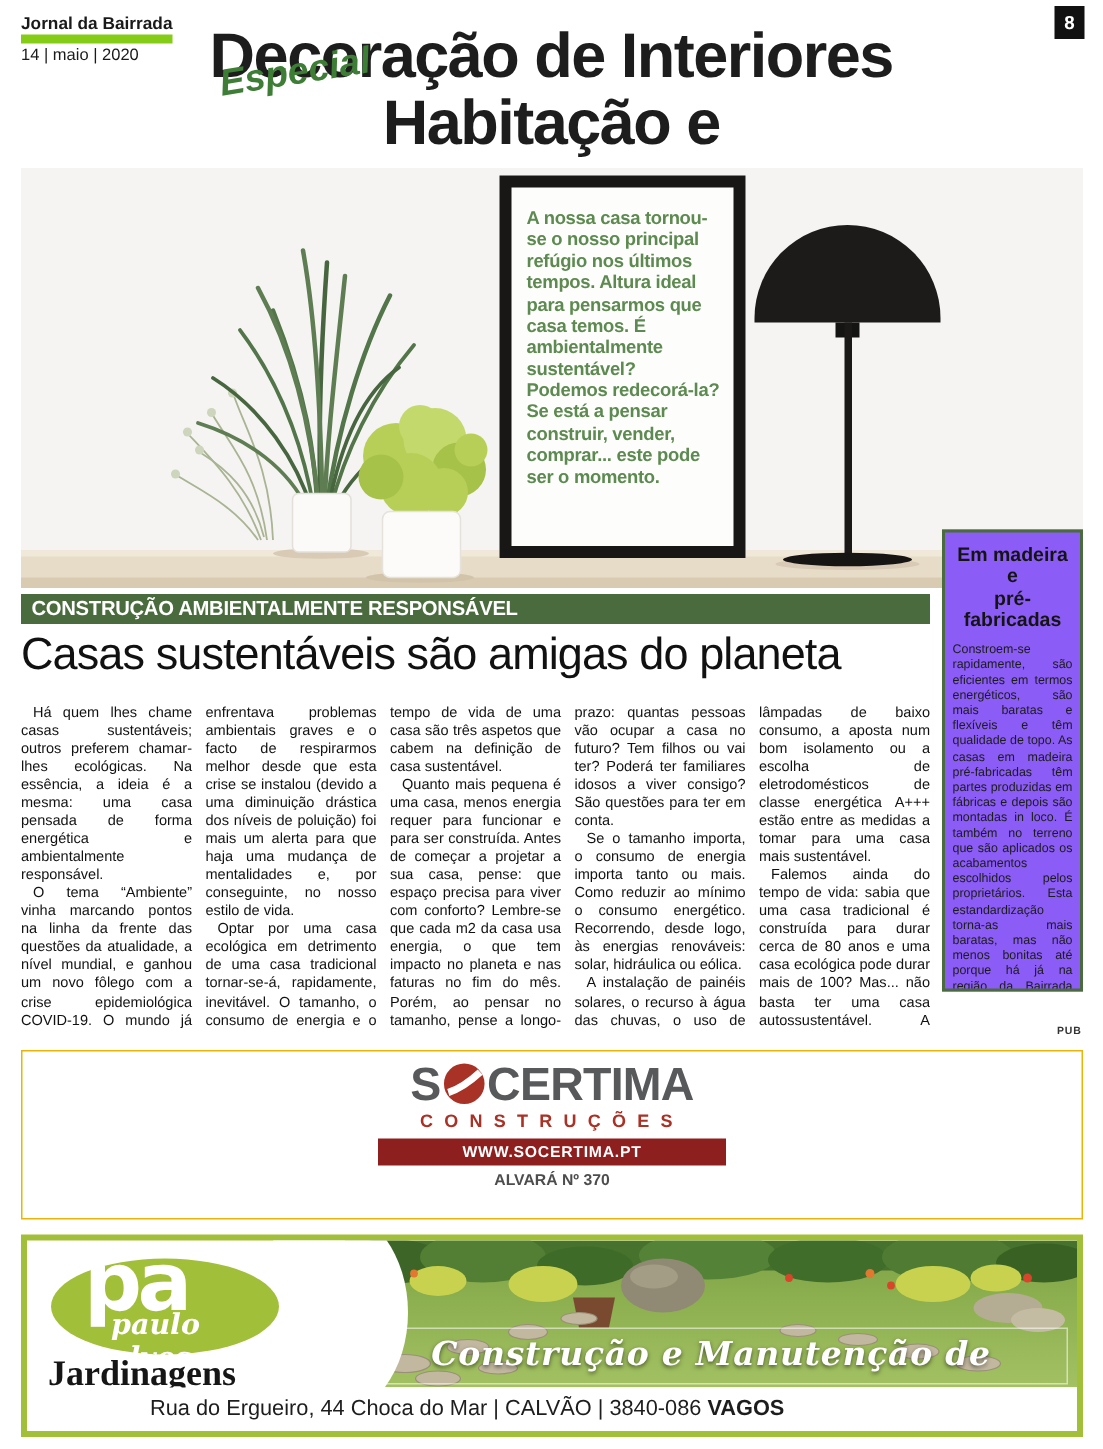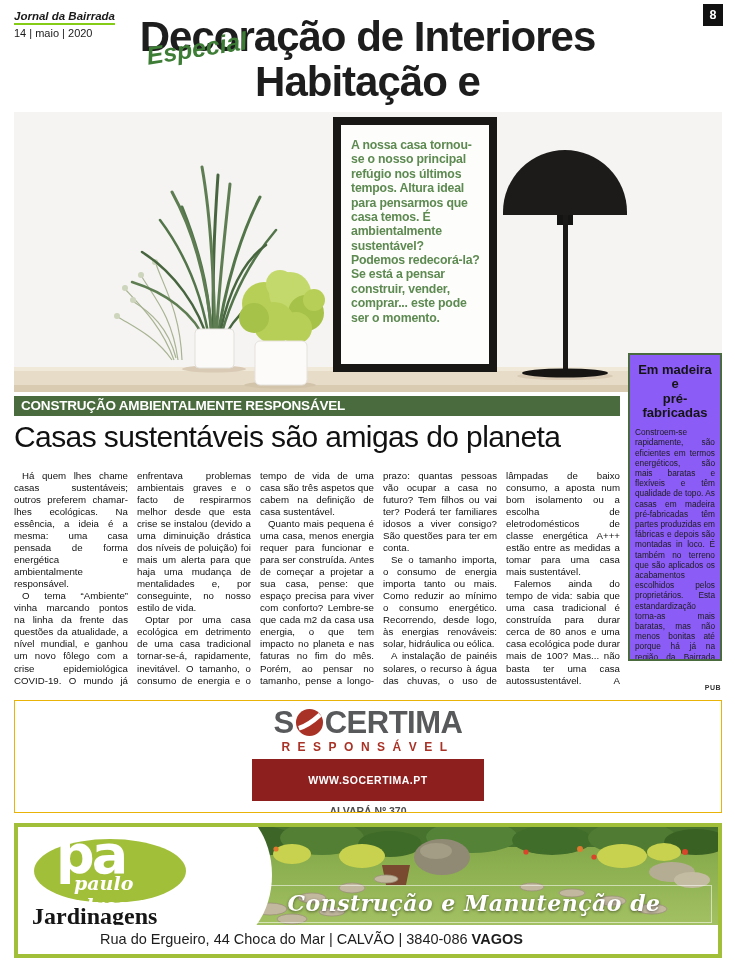--- a/index.html
+++ b/index.html
@@ -1,21 +1,21 @@
 <!DOCTYPE html>
 <html><head>
 <meta charset="utf-8">
 <style>
   html,body{margin:0;padding:0;background:#ffffff;}
   #page{position:relative;width:735px;height:966px;background:#ffffff;overflow:hidden;
         font-family:"Liberation Sans",sans-serif;color:#1a1a1a;}
 
   
   .hdr-left{position:absolute;left:14px;top:6px;}
-  .hdr-brand{font-size:11.5px;font-weight:bold;border-bottom:2px solid #84cc16;padding-bottom:1px;display:inline-block;font-style:italic;}
+  .hdr-brand{font-size:11.5px;font-weight:bold;border-bottom:6px solid #84cc16;padding-bottom:1px;display:inline-block;}
   .hdr-date{font-size:11px;margin-top:2px;}
   .page-num{position:absolute;left:703px;top:4px;width:20px;height:22px;background:#111;color:#fff;
             font-size:12.5px;font-weight:bold;text-align:center;line-height:22px;}
 
   
   .masthead{position:absolute;left:0;top:14px;width:735px;text-align:center;
             font-weight:bold;font-size:42px;line-height:45px;letter-spacing:-1px;color:#1d1d1d;}
   .kicker{position:absolute;left:146px;top:34px;transform:rotate(-9deg);
           color:#3e7d36;font-size:25px;font-style:italic;font-weight:bold;letter-spacing:0;}
 
@@ -42,21 +42,21 @@
            column-count:5;column-gap:9px;font-size:9.7px;line-height:1.24;text-align:justify;color:#111;}
   .article p{margin:0;text-indent:8px;}
 
   
   .soc-ad{position:absolute;left:14px;top:700px;width:708px;height:113px;box-sizing:border-box;
           border:1px solid #eab308;background:#fff;text-align:center;overflow:hidden;}
   .soc-logo{margin-top:5px;font-size:31px;font-weight:bold;color:#58595b;letter-spacing:-.5px;line-height:34px;}
   .soc-logo .o-icon{display:inline-block;width:29px;height:29px;vertical-align:-4px;margin:0 1px;}
   .soc-sub{color:#a93226;font-size:12px;letter-spacing:7.5px;font-weight:bold;margin-top:0;}
   .soc-www{display:inline-block;background:#8e1f1f;color:#fff;font-size:10.5px;font-weight:bold;
-           padding:15px 56px;margin-top:5px;letter-spacing:.5px;}
+           padding:3px 56px;margin-top:5px;letter-spacing:.5px;}
   .soc-alvara{font-size:10.5px;font-weight:bold;color:#4d4d4d;margin-top:4px;}
   .soc-addr{position:absolute;left:0;right:0;bottom:0;height:25px;background:#9a1f1f;color:#fff;
             font-weight:bold;font-size:14px;line-height:25px;text-align:center;letter-spacing:-.2px;}
 
   
   .jar-ad{position:absolute;left:14px;top:823px;width:708px;height:135px;box-sizing:border-box;
           border:4px solid #a2bf3a;background:#fff;overflow:hidden;}
   .jar-photo{position:absolute;left:212px;top:0;right:0;height:98px;overflow:hidden;z-index:1;}
   .jar-bulge{position:absolute;left:150px;top:-22px;width:104px;height:140px;background:#fff;border-radius:50%;z-index:2;}
   .jar-tag-box{position:absolute;left:218px;right:6px;top:58px;height:36px;z-index:3;
@@ -183,21 +183,21 @@
   </div>
 
   <div class="soc-ad">
     <div class="soc-logo">
       <span>S</span><span class="o-icon"><svg width="29" height="29" viewBox="0 0 30 30">
             <circle cx="15" cy="15" r="14" fill="#a93226"></circle>
             <path d="M4 21 Q14 18 26 7" stroke="#ffffff" stroke-width="5" fill="none"></path>
             <path d="M7 25 Q16 22 27 12" stroke="#a93226" stroke-width="2" fill="none"></path>
           </svg></span><span>CERTIMA</span>
     </div>
-    <div class="soc-sub">RESPONSÁVEL</div>
+    <div class="soc-sub">CONSTRUÇÕES</div>
     <div><span class="soc-www">WWW.SOCERTIMA.PT</span></div>
     <div class="soc-alvara">ALVARÁ Nº 370</div>
   </div>
 
   <div class="jar-ad">
     <div class="jar-photo">
       <svg width="488" height="98" viewBox="0 0 488 98">
         <defs>
           <linearGradient id="grassg" x1="0" y1="0" x2="0" y2="1">
             <stop offset="0" stop-color="#7da344"></stop>

